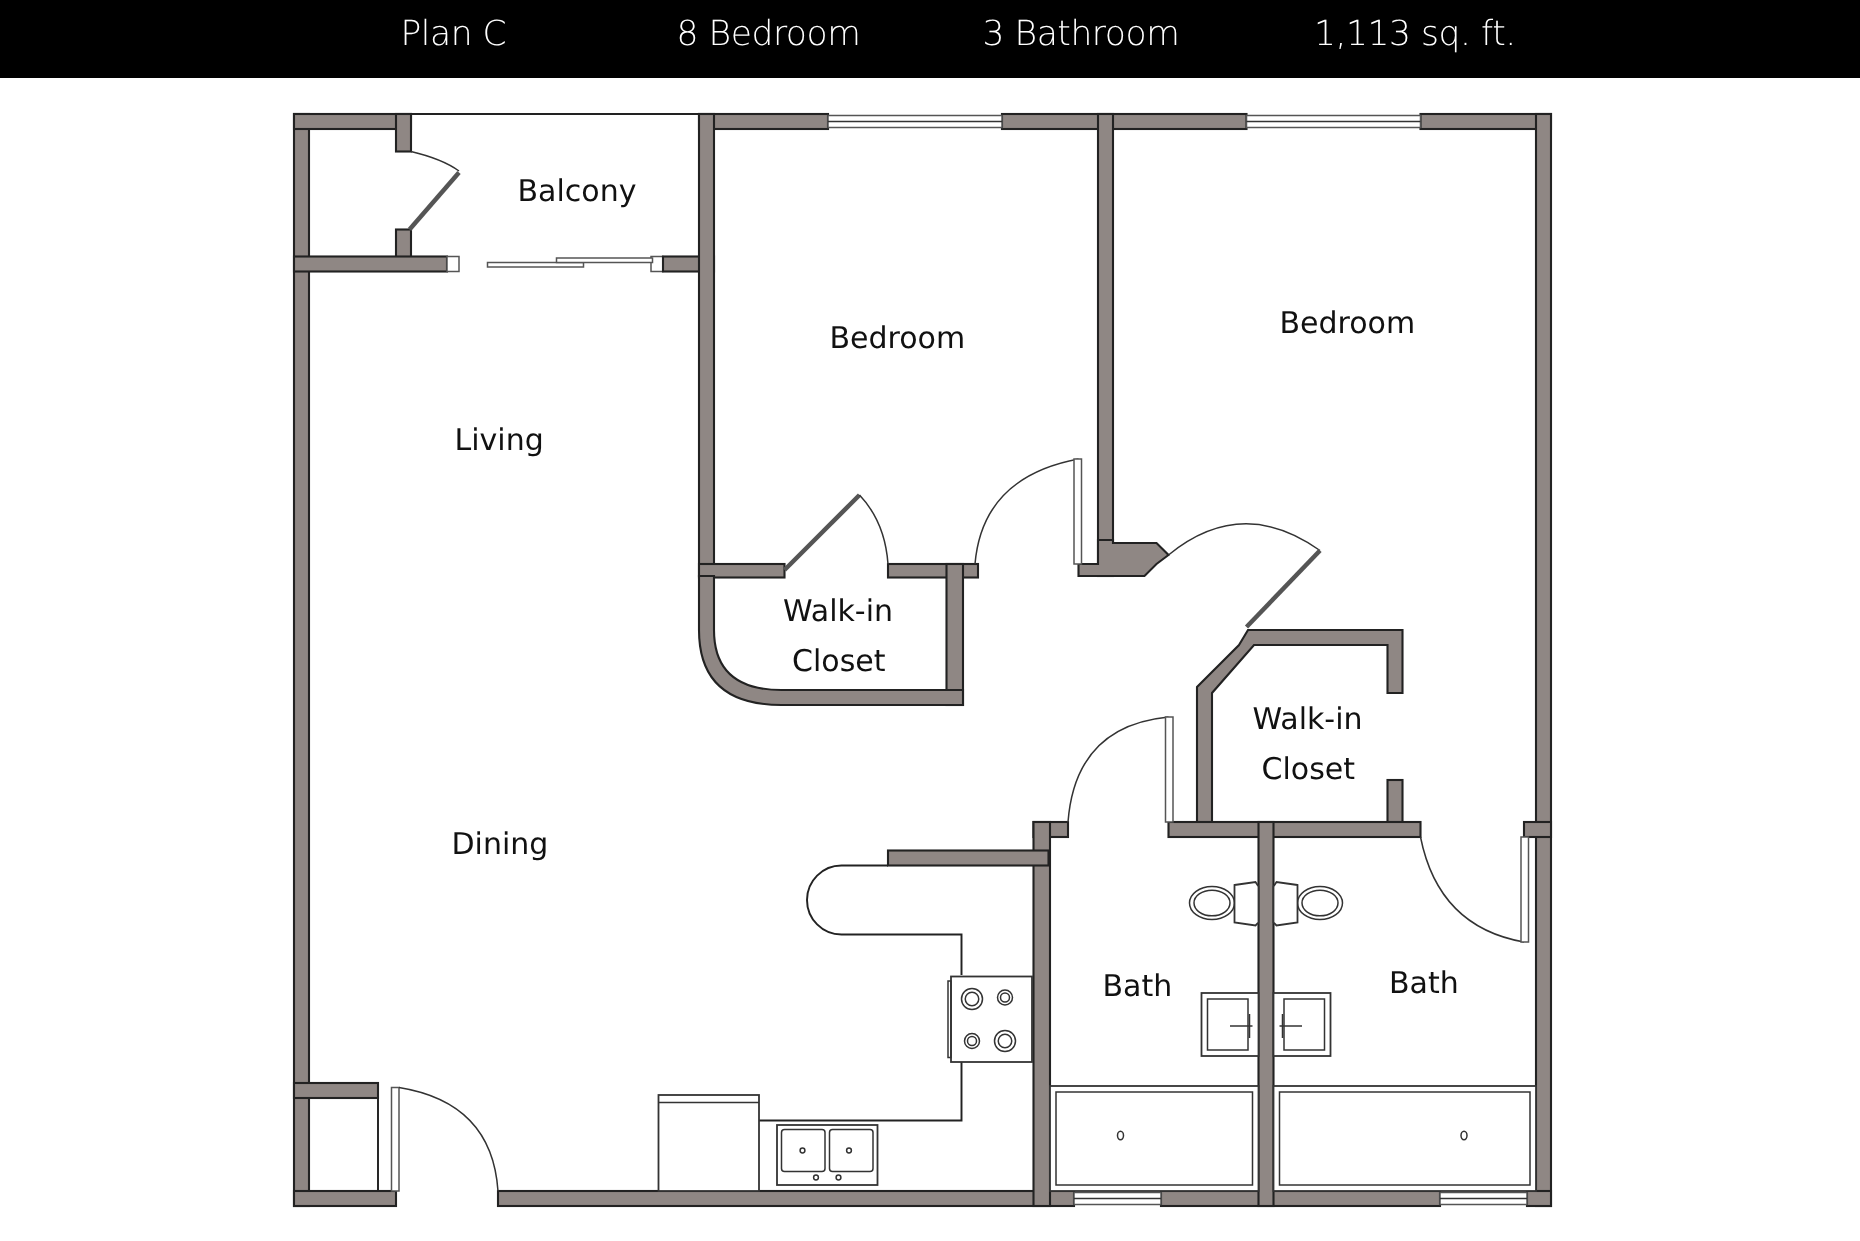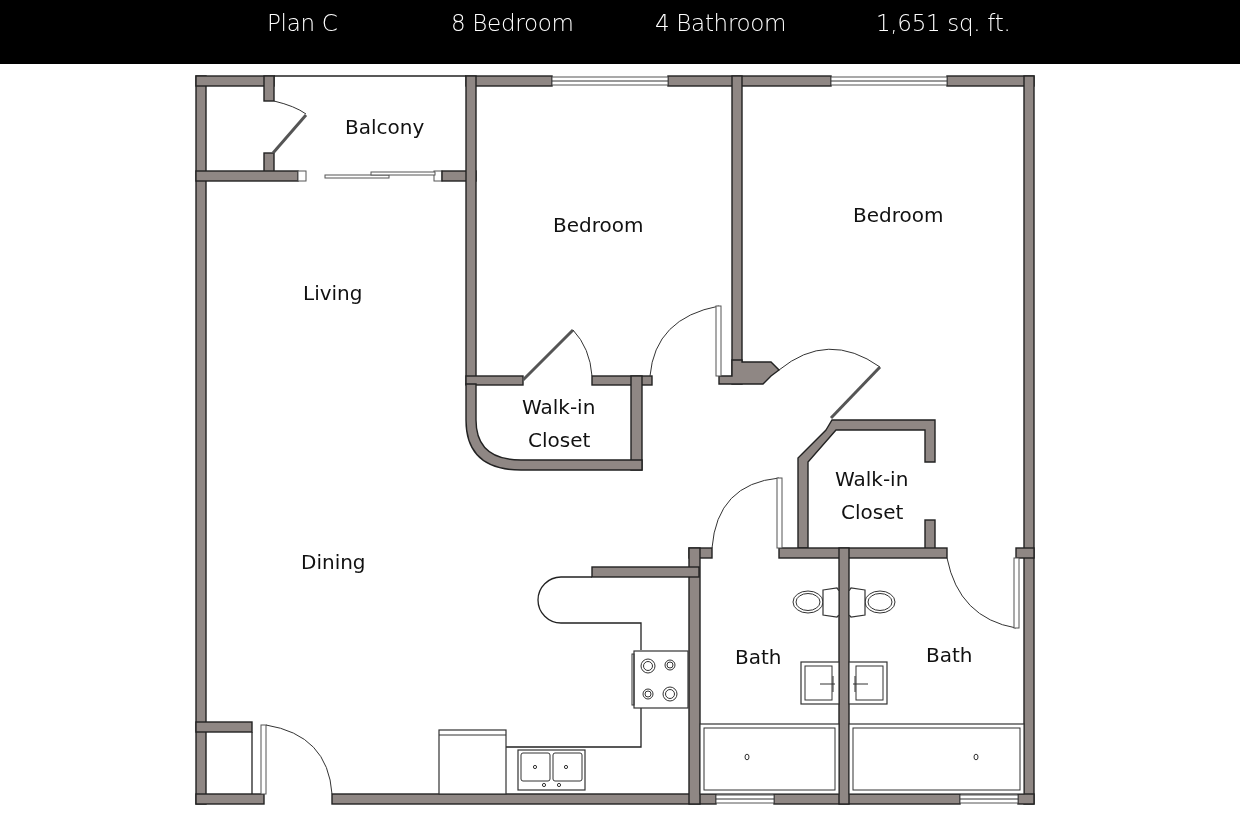--- a/index.html
+++ b/index.html
@@ -1,40 +1,40 @@
 <!DOCTYPE html>
 <html><head>
 <meta charset="utf-8">
 <style>
   html, body { margin: 0; padding: 0; background: #ffffff; }
   body { width: 1240px; height: 827px; position: relative; overflow: hidden; font-family: "Liberation Sans", sans-serif; }
   .header {
-    position: absolute; left: 0; top: 0; width: 1240px; height: 64px;
+    position: absolute; left: 0; top: 0; width: 1240px; height: 52px;
     background: #000000; color: #ffffff;
   }
   .header span {
     position: absolute; top: 10px; font-size: 23px; font-family: "DejaVu Sans", sans-serif;
     font-weight: 300; letter-spacing: -0.3px; white-space: nowrap;
   }
   .plan { position: absolute; left: 3px; top: 53px; width: 1240px; height: 666px; }
   svg text { font-family: "DejaVu Sans", sans-serif; font-size: 20px; fill: #111; }
   .wall { fill: #8f8784; stroke: #222; stroke-width: 1.4; }
   .line { fill: none; stroke: #222; stroke-width: 1.3; }
   .thin { fill: none; stroke: #333; stroke-width: 1; }
   .fix { fill: #fff; stroke: #333; stroke-width: 1.2; }
   .win { fill: #fff; stroke: #555; stroke-width: 1; }
 </style>
 </head>
 <body>
 
 <div class="header">
   <span style="left:267px">Plan C</span>
   <span style="left:451px">8 Bedroom</span>
-  <span style="left:655px">4 Bathroom</span>
-  <span style="left:876px">1,651 sq. ft.</span>
+  <span style="left:655px">3 Bathroom</span>
+  <span style="left:876px">1,113 sq. ft.</span>
 </div>
 
 <div class="plan">
 <svg width="1240" height="774" viewBox="0 53 1240 774" xmlns="http://www.w3.org/2000/svg">
 
   <g>
 
     <rect class="wall" x="193" y="76" width="10" height="728"></rect>
 
     <rect class="wall" x="193" y="76" width="78" height="10"></rect>

